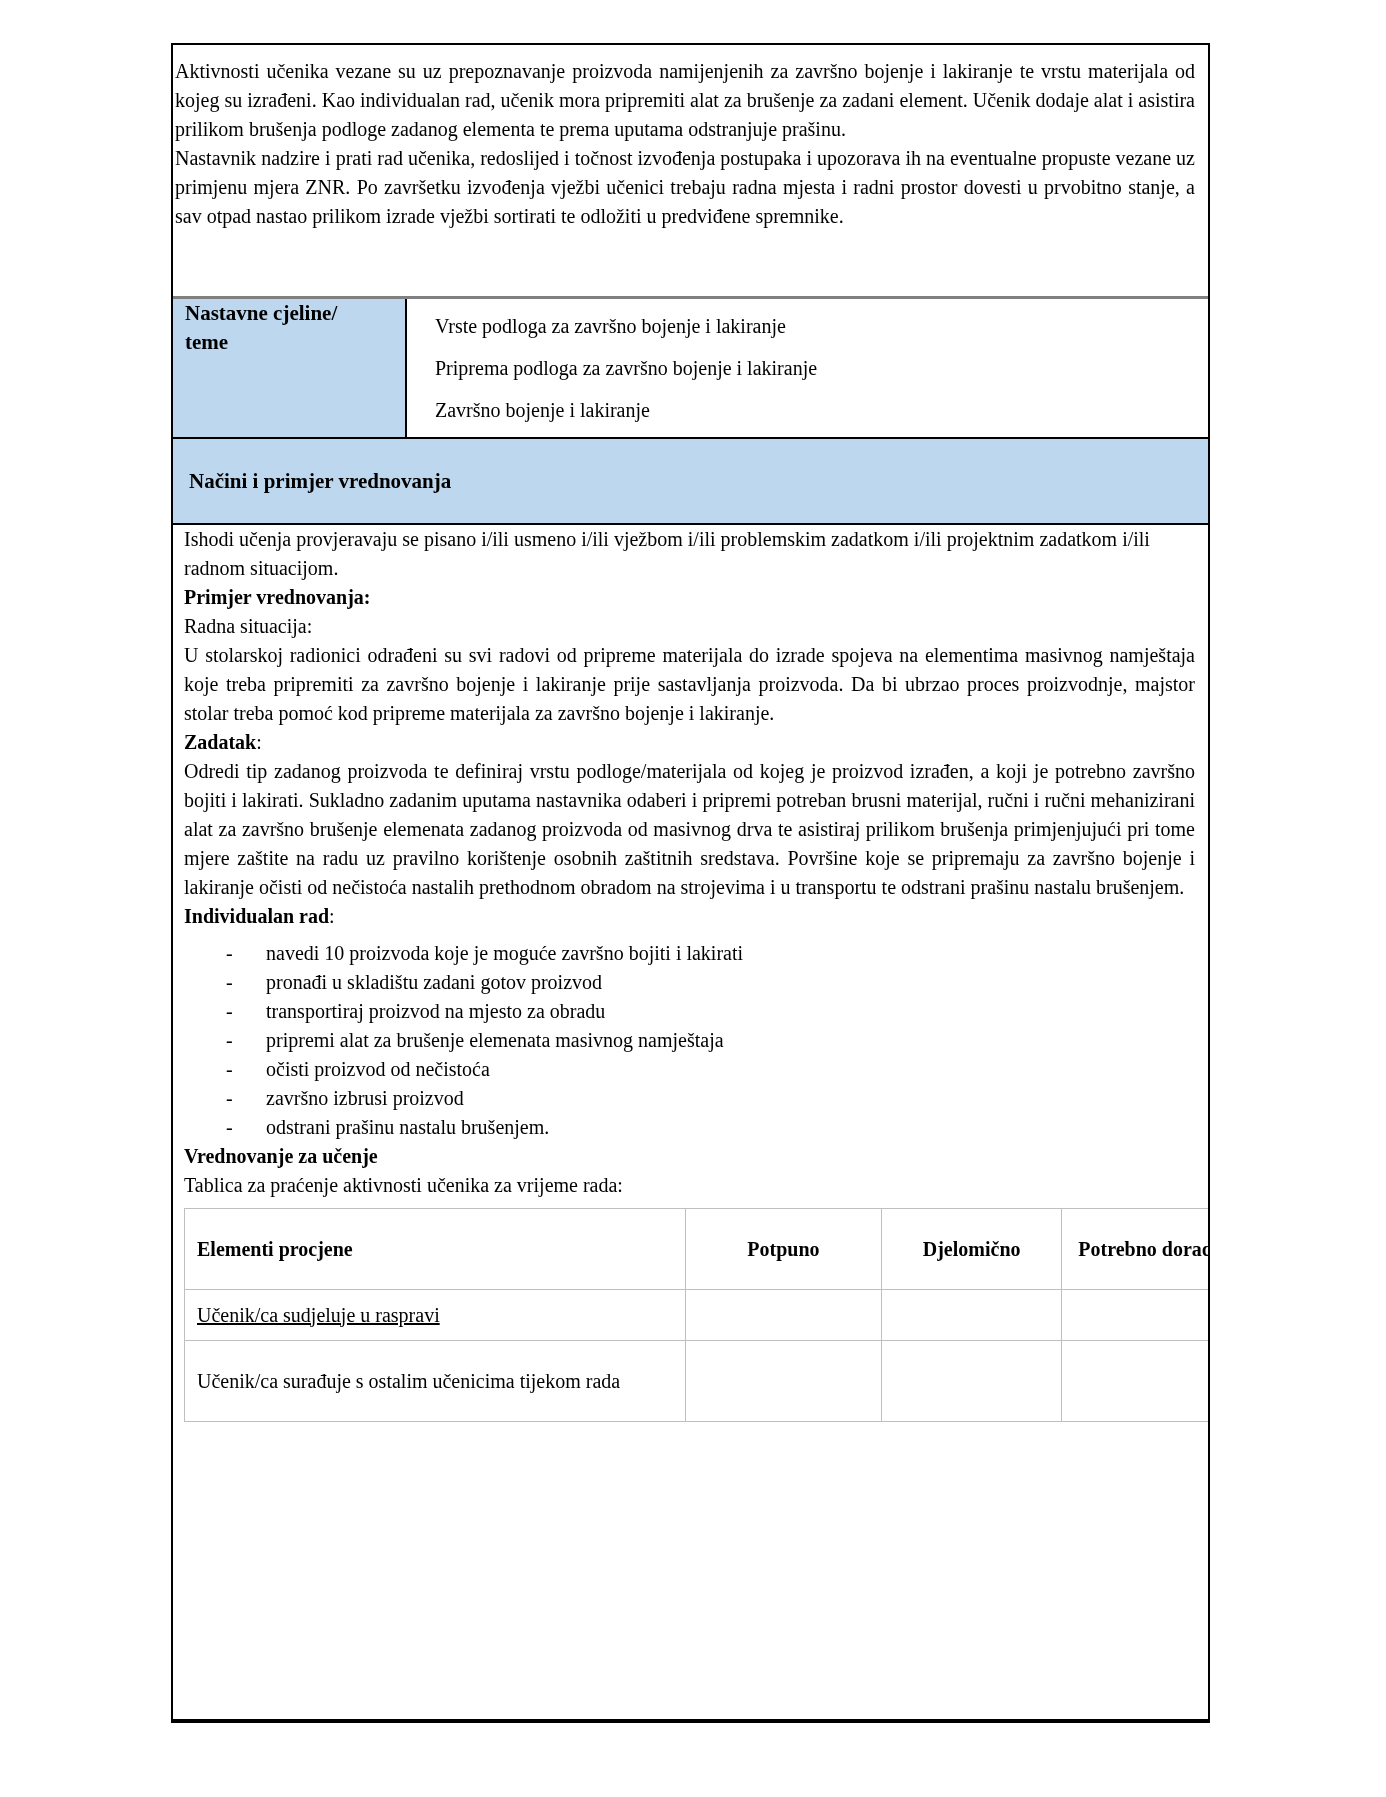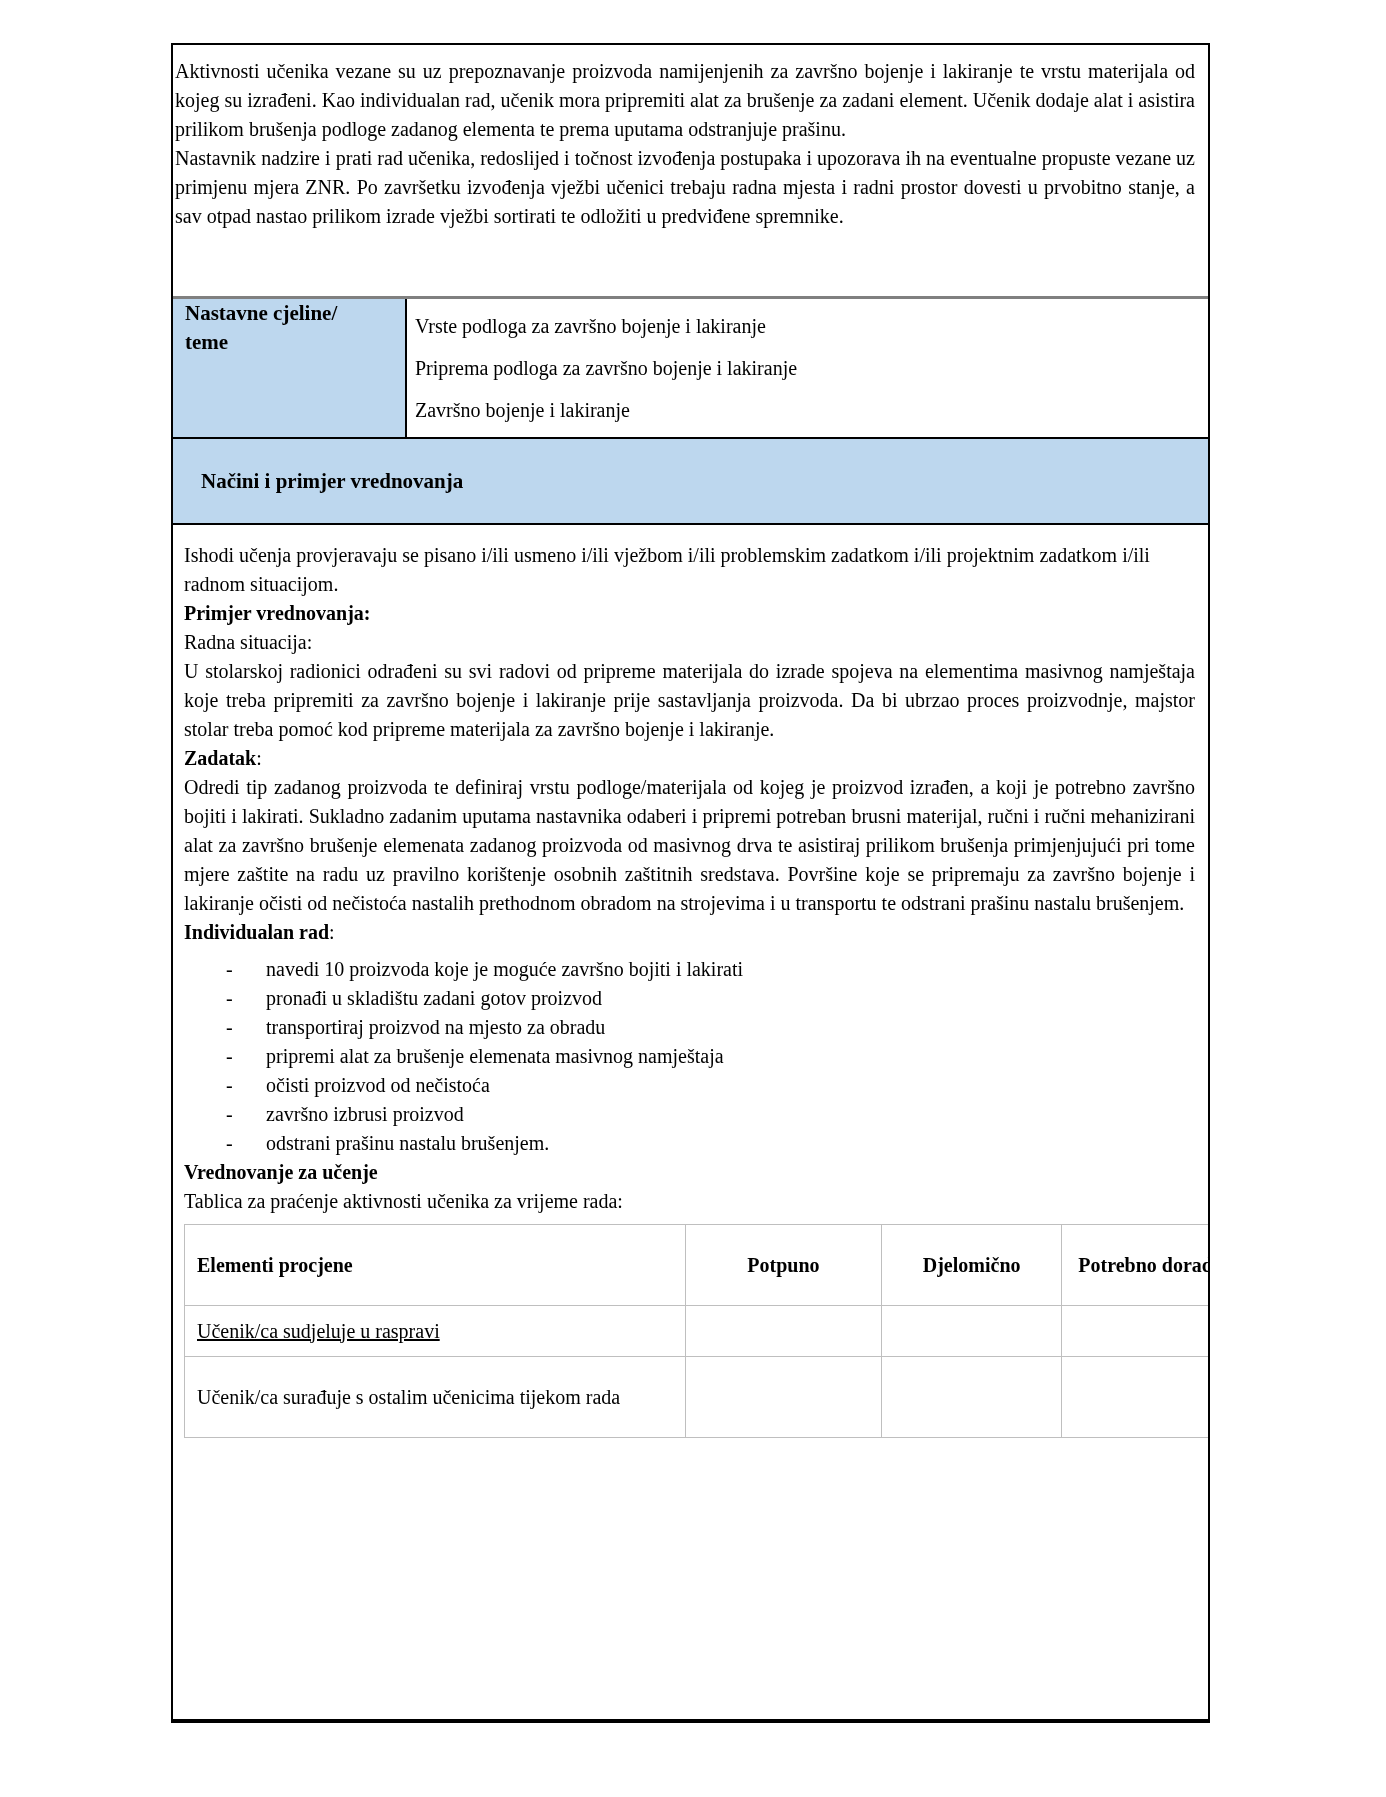--- a/index.html
+++ b/index.html
@@ -55,47 +55,47 @@
     font-weight: bold;
     font-size: 21px;
     line-height: 29px;
   }
   .units-content {
     box-sizing: border-box;
     flex: 1;
     display: flex;
     flex-direction: column;
     justify-content: center;
-    padding: 0 8px;
+    padding: 0 28px;
   }
   .units-content p {
     margin: 6.5px 0;
     font-size: 20px;
     line-height: 29px;
   }
   
   .row-header {
     box-sizing: border-box;
     height: 86px;
     background: #bdd7ee;
     border-bottom: 2px solid #000;
     display: flex;
     align-items: center;
-    padding: 0 28px;
+    padding: 0 16px;
   }
   .row-header h2 {
     margin: 0;
     font-size: 21px;
     font-weight: bold;
     line-height: 29px;
   }
   
   .row-body {
     box-sizing: border-box;
-    padding: 16px 13px 12px 11px;
+    padding: 0 13px 12px 11px;
     font-size: 20px;
     line-height: 29px;
   }
   .row-body p { margin: 0; }
   .p-ishodi { margin-top: 16px; }
   .h-primjer { margin-top: 37px; font-weight: bold; }
   .h-radna { margin-top: 40px; font-weight: normal; }
   .p-radna { margin-top: 12px; text-align: justify; }
   .h-zadatak { margin-top: 40px; }
   .p-zadatak { margin-top: 12px; text-align: justify; }

